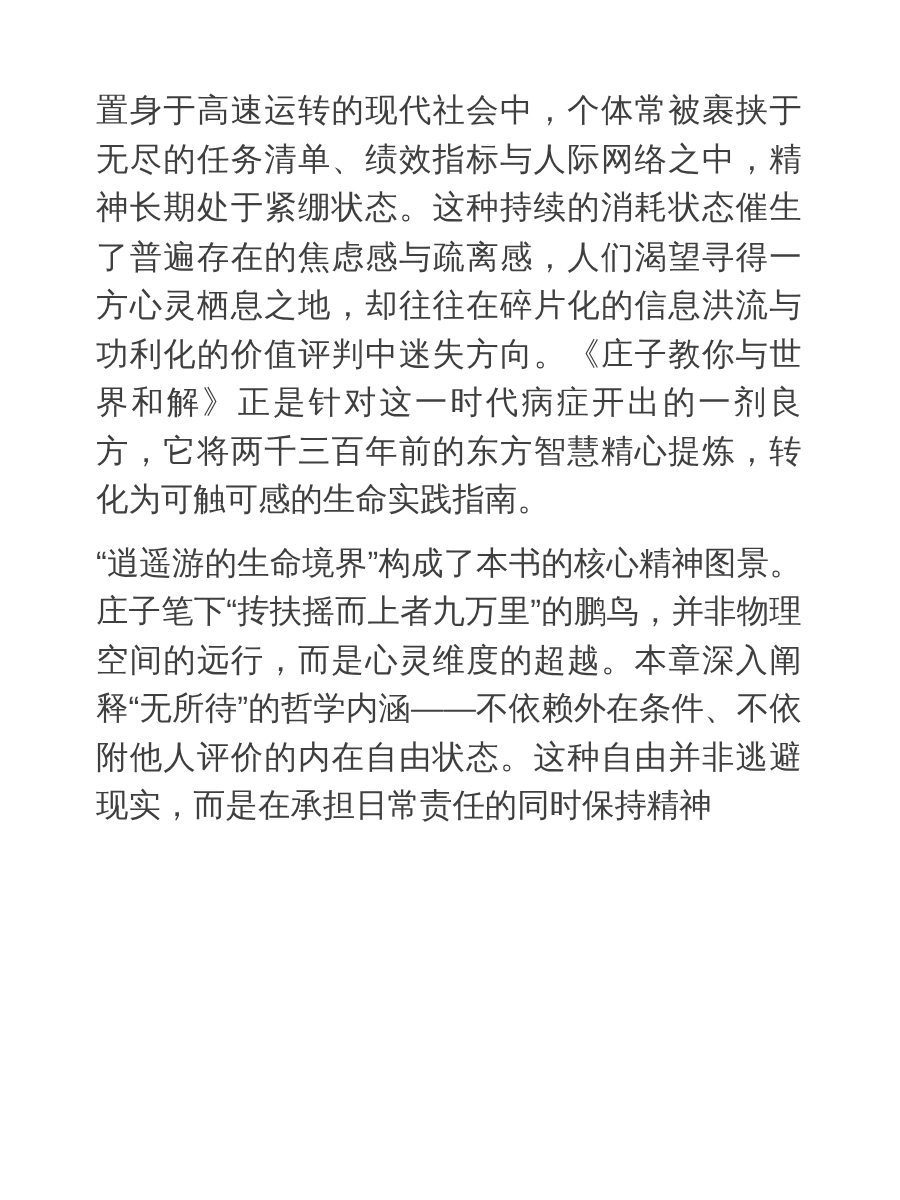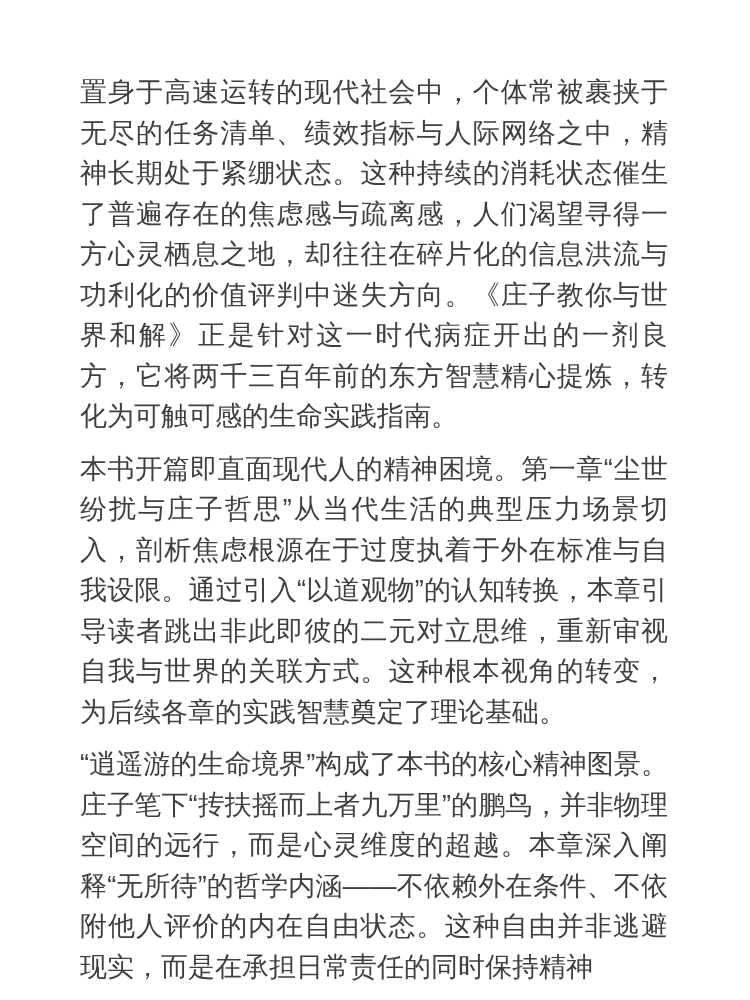--- a/index.html
+++ b/index.html
@@ -41,16 +41,15 @@
     line-height: 18px;
     color: #4a4a4a;
   }
 </style>
 </head>
 <body>
 
 <div class="page">
   <main class="content">
     <p class="para">置身于高速运转的现代社会中，个体常被裹挟于无尽的任务清单、绩效指标与人际网络之中，精神长期处于紧绷状态。这种持续的消耗状态催生了普遍存在的焦虑感与疏离感，人们渴望寻得一方心灵栖息之地，却往往在碎片化的信息洪流与功利化的价值评判中迷失方向。《庄子教你与世界和解》正是针对这一时代病症开出的一剂良方，它将两千三百年前的东方智慧精心提炼，转化为可触可感的生命实践指南。</p>
-    <p class="para">本书开篇即直面现代人的精神困境。第一章“尘世纷扰与庄子哲思”从当代生活的典型压力场景切入，剖析焦虑根源在于过度执着于外在标准与自我设限。通过引入“以道观物”的认知转换，本章引导读者跳出非此即彼的二元对立思维，重新审视自我与世界的关联方式。这种根本视角的转变，为后续各章的实践智慧奠定了理论基础。</p>
     <p class="para">“逍遥游的生命境界”构成了本书的核心精神图景。庄子笔下“抟扶摇而上者九万里”的鹏鸟，并非物理空间的远行，而是心灵维度的超越。本章深入阐释“无所待”的哲学内涵——不依赖外在条件、不依附他人评价的内在自由状态。这种自由并非逃避现实，而是在承担日常责任的同时保持精神</p>
   </main>
 </div>
 
 </body></html>

